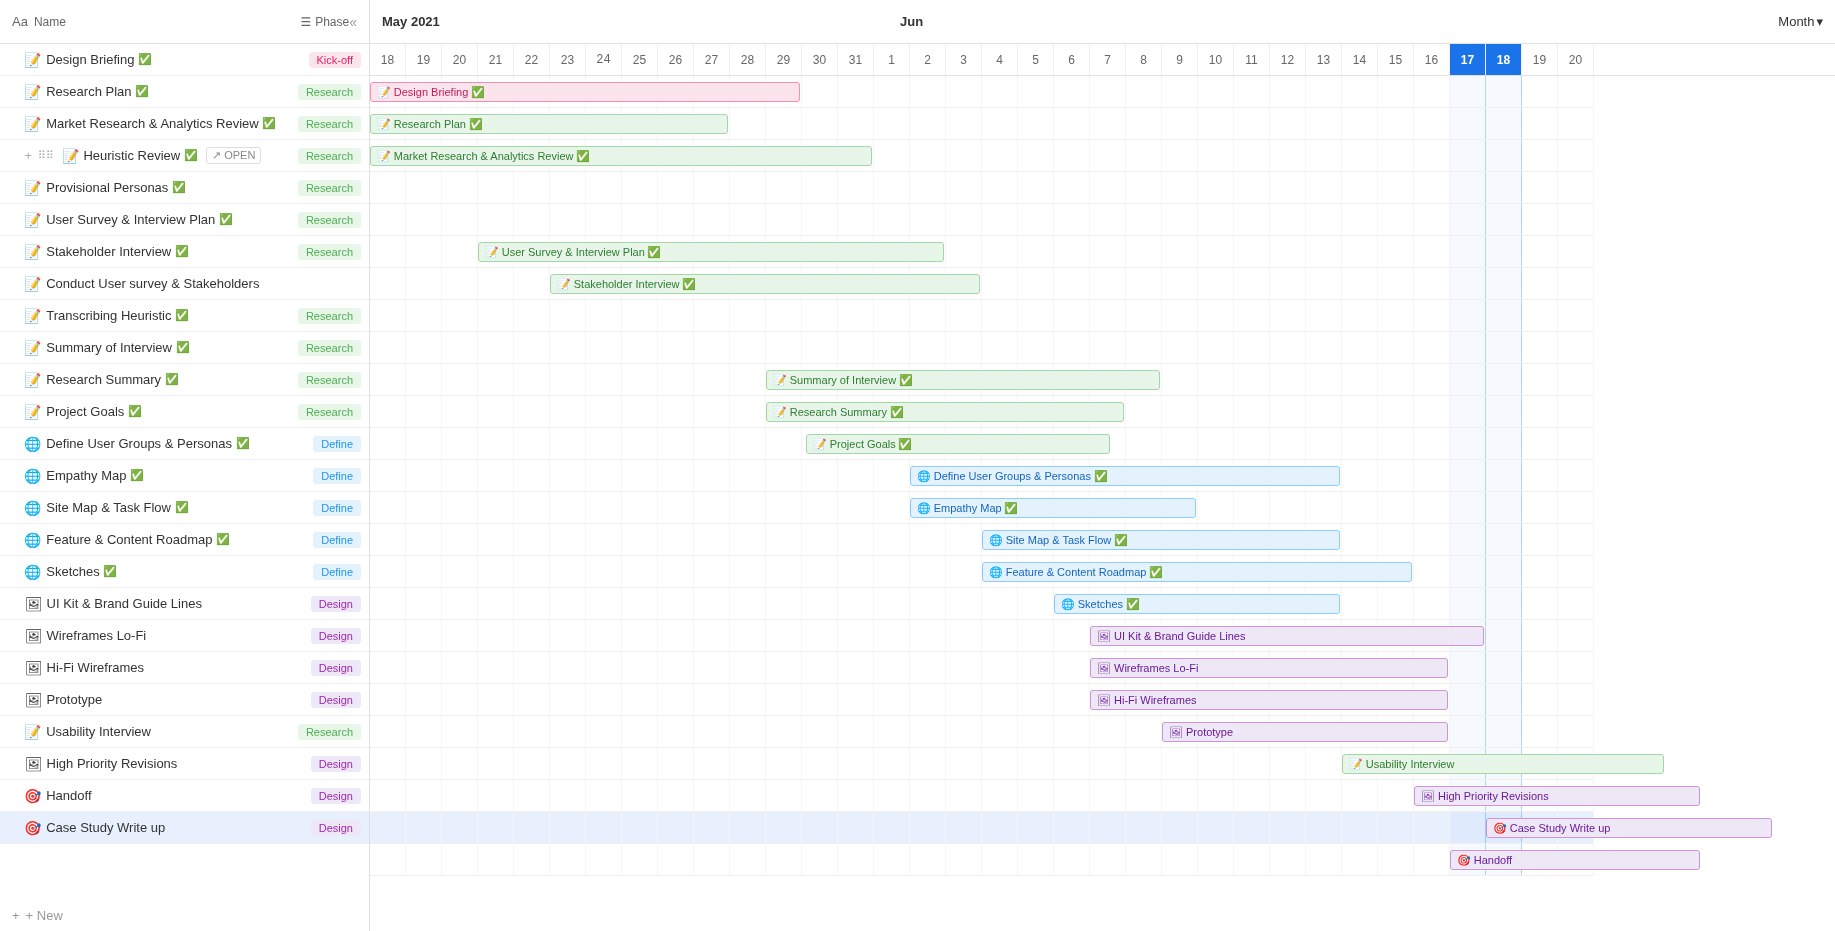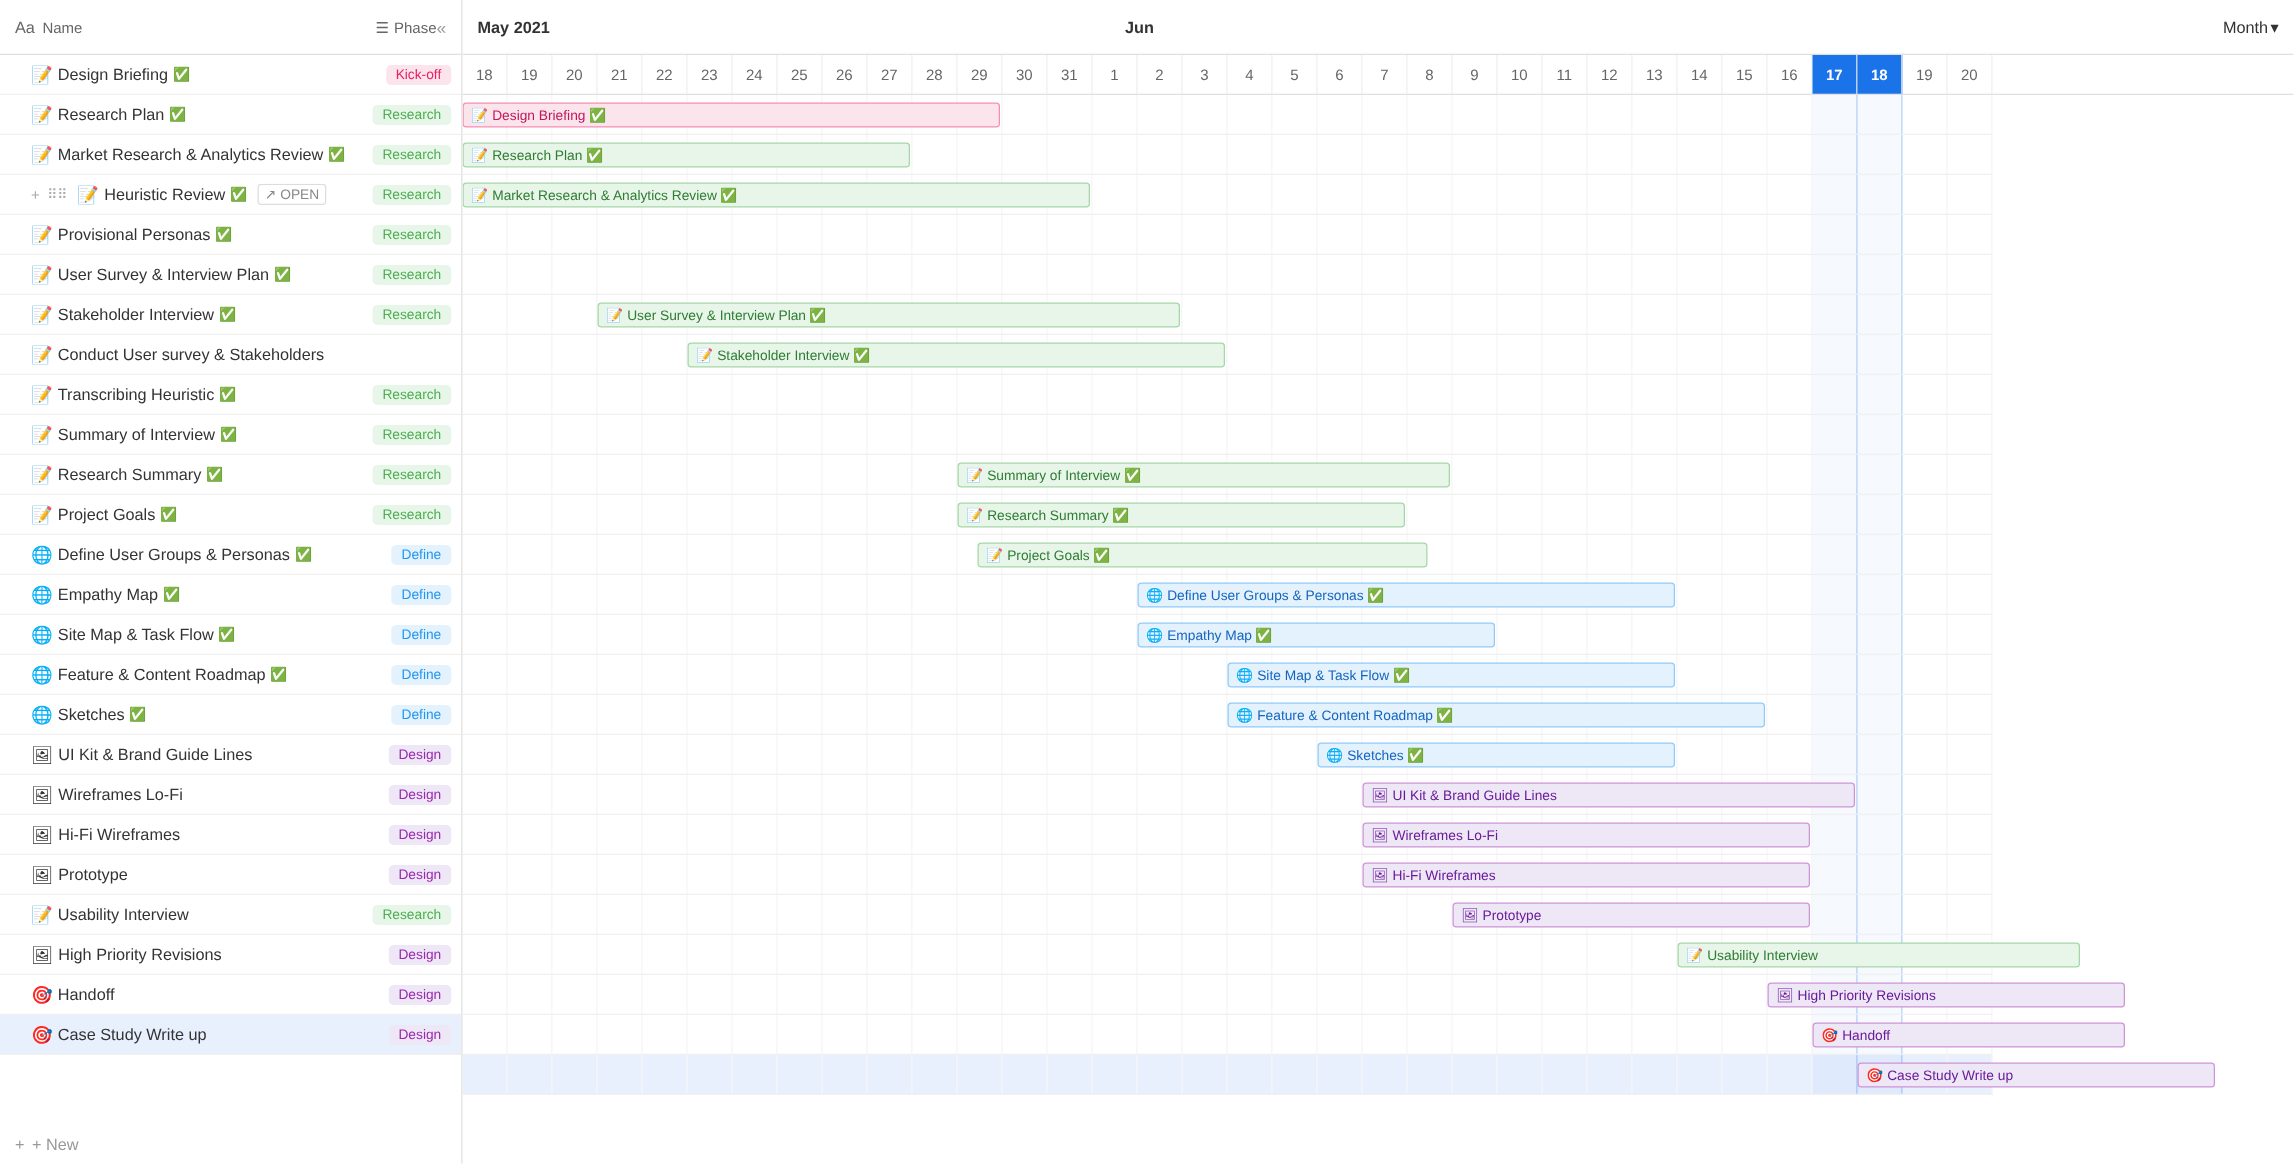--- a/index.html
+++ b/index.html
@@ -316,21 +316,21 @@
       </div>
     </div>
 
     <div class="gantt-dates" id="gantt-date-row">
     <div class="date-cell" style="width: 36px; flex-shrink: 0;">18</div>
         <div class="date-cell" style="width: 36px; flex-shrink: 0;">19</div>
         <div class="date-cell" style="width: 36px; flex-shrink: 0;">20</div>
         <div class="date-cell" style="width: 36px; flex-shrink: 0;">21</div>
         <div class="date-cell" style="width: 36px; flex-shrink: 0;">22</div>
         <div class="date-cell" style="width: 36px; flex-shrink: 0;">23</div>
-        <div class="date-cell" style="width: 36px; flex-shrink: 0;">24</div>
+        <div class="date-cell" style="width: 36px; flex-shrink: 0; font-family: Liberation Mono, monospace;">24</div>
         <div class="date-cell" style="width: 36px; flex-shrink: 0;">25</div>
         <div class="date-cell" style="width: 36px; flex-shrink: 0;">26</div>
         <div class="date-cell" style="width: 36px; flex-shrink: 0;">27</div>
         <div class="date-cell" style="width: 36px; flex-shrink: 0;">28</div>
         <div class="date-cell" style="width: 36px; flex-shrink: 0;">29</div>
         <div class="date-cell" style="width: 36px; flex-shrink: 0;">30</div>
         <div class="date-cell" style="width: 36px; flex-shrink: 0;">31</div>
         <div class="date-cell" style="width: 36px; flex-shrink: 0;">1</div>
         <div class="date-cell" style="width: 36px; flex-shrink: 0;">2</div>
         <div class="date-cell" style="width: 36px; flex-shrink: 0;">3</div>
@@ -799,21 +799,21 @@
           <div style="position: absolute; left: 864px; width: 36px; height: 100%; border-right: 1px solid rgb(245, 245, 245);"></div>
           <div style="position: absolute; left: 900px; width: 36px; height: 100%; border-right: 1px solid rgb(245, 245, 245);"></div>
           <div style="position: absolute; left: 936px; width: 36px; height: 100%; border-right: 1px solid rgb(245, 245, 245);"></div>
           <div style="position: absolute; left: 972px; width: 36px; height: 100%; border-right: 1px solid rgb(245, 245, 245);"></div>
           <div style="position: absolute; left: 1008px; width: 36px; height: 100%; border-right: 1px solid rgb(245, 245, 245);"></div>
           <div style="position: absolute; left: 1044px; width: 36px; height: 100%; border-right: 1px solid rgb(245, 245, 245);"></div>
           <div style="position: absolute; left: 1080px; width: 36px; height: 100%; border-right: 1px solid rgba(26, 115, 232, 0.3); background: rgba(26, 115, 232, 0.04);"></div>
           <div style="position: absolute; left: 1116px; width: 36px; height: 100%; border-right: 1px solid rgba(26, 115, 232, 0.3); background: rgba(26, 115, 232, 0.04);"></div>
           <div style="position: absolute; left: 1152px; width: 36px; height: 100%; border-right: 1px solid rgb(245, 245, 245);"></div>
           <div style="position: absolute; left: 1188px; width: 36px; height: 100%; border-right: 1px solid rgb(245, 245, 245);"></div>
-          <div class="gantt-bar bar-research" style="left: 412px; width: 360px;">
+          <div class="gantt-bar bar-research" style="left: 436px; width: 304px;">
             <span class="bar-text">📝 Project Goals ✅</span>
           </div>
         </div>
         <div class="gantt-row" style="width: 1224px; position: relative; height: 32px; border-bottom: 1px solid rgb(240, 240, 240);">
           <div style="position: absolute; left: 0px; width: 36px; height: 100%; border-right: 1px solid rgb(245, 245, 245);"></div>
           <div style="position: absolute; left: 36px; width: 36px; height: 100%; border-right: 1px solid rgb(245, 245, 245);"></div>
           <div style="position: absolute; left: 72px; width: 36px; height: 100%; border-right: 1px solid rgb(245, 245, 245);"></div>
           <div style="position: absolute; left: 108px; width: 36px; height: 100%; border-right: 1px solid rgb(245, 245, 245);"></div>
           <div style="position: absolute; left: 144px; width: 36px; height: 100%; border-right: 1px solid rgb(245, 245, 245);"></div>
           <div style="position: absolute; left: 180px; width: 36px; height: 100%; border-right: 1px solid rgb(245, 245, 245);"></div>
@@ -1232,20 +1232,59 @@
           <div style="position: absolute; left: 1008px; width: 36px; height: 100%; border-right: 1px solid rgb(245, 245, 245);"></div>
           <div style="position: absolute; left: 1044px; width: 36px; height: 100%; border-right: 1px solid rgb(245, 245, 245);"></div>
           <div style="position: absolute; left: 1080px; width: 36px; height: 100%; border-right: 1px solid rgba(26, 115, 232, 0.3); background: rgba(26, 115, 232, 0.04);"></div>
           <div style="position: absolute; left: 1116px; width: 36px; height: 100%; border-right: 1px solid rgba(26, 115, 232, 0.3); background: rgba(26, 115, 232, 0.04);"></div>
           <div style="position: absolute; left: 1152px; width: 36px; height: 100%; border-right: 1px solid rgb(245, 245, 245);"></div>
           <div style="position: absolute; left: 1188px; width: 36px; height: 100%; border-right: 1px solid rgb(245, 245, 245);"></div>
           <div class="gantt-bar bar-design" style="left: 1044px; width: 286px;">
             <span class="bar-text">🖼 High Priority Revisions</span>
           </div>
         </div>
+        <div class="gantt-row selected" style="width: 1224px; position: relative; height: 32px; border-bottom: 1px solid rgb(240, 240, 240);">
+          <div style="position: absolute; left: 0px; width: 36px; height: 100%; border-right: 1px solid rgb(245, 245, 245);"></div>
+          <div style="position: absolute; left: 36px; width: 36px; height: 100%; border-right: 1px solid rgb(245, 245, 245);"></div>
+          <div style="position: absolute; left: 72px; width: 36px; height: 100%; border-right: 1px solid rgb(245, 245, 245);"></div>
+          <div style="position: absolute; left: 108px; width: 36px; height: 100%; border-right: 1px solid rgb(245, 245, 245);"></div>
+          <div style="position: absolute; left: 144px; width: 36px; height: 100%; border-right: 1px solid rgb(245, 245, 245);"></div>
+          <div style="position: absolute; left: 180px; width: 36px; height: 100%; border-right: 1px solid rgb(245, 245, 245);"></div>
+          <div style="position: absolute; left: 216px; width: 36px; height: 100%; border-right: 1px solid rgb(245, 245, 245);"></div>
+          <div style="position: absolute; left: 252px; width: 36px; height: 100%; border-right: 1px solid rgb(245, 245, 245);"></div>
+          <div style="position: absolute; left: 288px; width: 36px; height: 100%; border-right: 1px solid rgb(245, 245, 245);"></div>
+          <div style="position: absolute; left: 324px; width: 36px; height: 100%; border-right: 1px solid rgb(245, 245, 245);"></div>
+          <div style="position: absolute; left: 360px; width: 36px; height: 100%; border-right: 1px solid rgb(245, 245, 245);"></div>
+          <div style="position: absolute; left: 396px; width: 36px; height: 100%; border-right: 1px solid rgb(245, 245, 245);"></div>
+          <div style="position: absolute; left: 432px; width: 36px; height: 100%; border-right: 1px solid rgb(245, 245, 245);"></div>
+          <div style="position: absolute; left: 468px; width: 36px; height: 100%; border-right: 1px solid rgb(245, 245, 245);"></div>
+          <div style="position: absolute; left: 504px; width: 36px; height: 100%; border-right: 1px solid rgb(245, 245, 245);"></div>
+          <div style="position: absolute; left: 540px; width: 36px; height: 100%; border-right: 1px solid rgb(245, 245, 245);"></div>
+          <div style="position: absolute; left: 576px; width: 36px; height: 100%; border-right: 1px solid rgb(245, 245, 245);"></div>
+          <div style="position: absolute; left: 612px; width: 36px; height: 100%; border-right: 1px solid rgb(245, 245, 245);"></div>
+          <div style="position: absolute; left: 648px; width: 36px; height: 100%; border-right: 1px solid rgb(245, 245, 245);"></div>
+          <div style="position: absolute; left: 684px; width: 36px; height: 100%; border-right: 1px solid rgb(245, 245, 245);"></div>
+          <div style="position: absolute; left: 720px; width: 36px; height: 100%; border-right: 1px solid rgb(245, 245, 245);"></div>
+          <div style="position: absolute; left: 756px; width: 36px; height: 100%; border-right: 1px solid rgb(245, 245, 245);"></div>
+          <div style="position: absolute; left: 792px; width: 36px; height: 100%; border-right: 1px solid rgb(245, 245, 245);"></div>
+          <div style="position: absolute; left: 828px; width: 36px; height: 100%; border-right: 1px solid rgb(245, 245, 245);"></div>
+          <div style="position: absolute; left: 864px; width: 36px; height: 100%; border-right: 1px solid rgb(245, 245, 245);"></div>
+          <div style="position: absolute; left: 900px; width: 36px; height: 100%; border-right: 1px solid rgb(245, 245, 245);"></div>
+          <div style="position: absolute; left: 936px; width: 36px; height: 100%; border-right: 1px solid rgb(245, 245, 245);"></div>
+          <div style="position: absolute; left: 972px; width: 36px; height: 100%; border-right: 1px solid rgb(245, 245, 245);"></div>
+          <div style="position: absolute; left: 1008px; width: 36px; height: 100%; border-right: 1px solid rgb(245, 245, 245);"></div>
+          <div style="position: absolute; left: 1044px; width: 36px; height: 100%; border-right: 1px solid rgb(245, 245, 245);"></div>
+          <div style="position: absolute; left: 1080px; width: 36px; height: 100%; border-right: 1px solid rgba(26, 115, 232, 0.3); background: rgba(26, 115, 232, 0.04);"></div>
+          <div style="position: absolute; left: 1116px; width: 36px; height: 100%; border-right: 1px solid rgba(26, 115, 232, 0.3); background: rgba(26, 115, 232, 0.04);"></div>
+          <div style="position: absolute; left: 1152px; width: 36px; height: 100%; border-right: 1px solid rgb(245, 245, 245);"></div>
+          <div style="position: absolute; left: 1188px; width: 36px; height: 100%; border-right: 1px solid rgb(245, 245, 245);"></div>
+          <div class="gantt-bar bar-design" style="left: 1116px; width: 286px;">
+            <span class="bar-text">🎯 Case Study Write up</span>
+          </div>
+        </div>
         <div class="gantt-row" style="width: 1224px; position: relative; height: 32px; border-bottom: 1px solid rgb(240, 240, 240);">
           <div style="position: absolute; left: 0px; width: 36px; height: 100%; border-right: 1px solid rgb(245, 245, 245);"></div>
           <div style="position: absolute; left: 36px; width: 36px; height: 100%; border-right: 1px solid rgb(245, 245, 245);"></div>
           <div style="position: absolute; left: 72px; width: 36px; height: 100%; border-right: 1px solid rgb(245, 245, 245);"></div>
           <div style="position: absolute; left: 108px; width: 36px; height: 100%; border-right: 1px solid rgb(245, 245, 245);"></div>
           <div style="position: absolute; left: 144px; width: 36px; height: 100%; border-right: 1px solid rgb(245, 245, 245);"></div>
           <div style="position: absolute; left: 180px; width: 36px; height: 100%; border-right: 1px solid rgb(245, 245, 245);"></div>
           <div style="position: absolute; left: 216px; width: 36px; height: 100%; border-right: 1px solid rgb(245, 245, 245);"></div>
           <div style="position: absolute; left: 252px; width: 36px; height: 100%; border-right: 1px solid rgb(245, 245, 245);"></div>
           <div style="position: absolute; left: 288px; width: 36px; height: 100%; border-right: 1px solid rgb(245, 245, 245);"></div>
@@ -1269,56 +1308,17 @@
           <div style="position: absolute; left: 936px; width: 36px; height: 100%; border-right: 1px solid rgb(245, 245, 245);"></div>
           <div style="position: absolute; left: 972px; width: 36px; height: 100%; border-right: 1px solid rgb(245, 245, 245);"></div>
           <div style="position: absolute; left: 1008px; width: 36px; height: 100%; border-right: 1px solid rgb(245, 245, 245);"></div>
           <div style="position: absolute; left: 1044px; width: 36px; height: 100%; border-right: 1px solid rgb(245, 245, 245);"></div>
           <div style="position: absolute; left: 1080px; width: 36px; height: 100%; border-right: 1px solid rgba(26, 115, 232, 0.3); background: rgba(26, 115, 232, 0.04);"></div>
           <div style="position: absolute; left: 1116px; width: 36px; height: 100%; border-right: 1px solid rgba(26, 115, 232, 0.3); background: rgba(26, 115, 232, 0.04);"></div>
           <div style="position: absolute; left: 1152px; width: 36px; height: 100%; border-right: 1px solid rgb(245, 245, 245);"></div>
           <div style="position: absolute; left: 1188px; width: 36px; height: 100%; border-right: 1px solid rgb(245, 245, 245);"></div>
           <div class="gantt-bar bar-design" style="left: 1080px; width: 250px;">
             <span class="bar-text">🎯 Handoff</span>
-          </div>
-        </div>
-        <div class="gantt-row selected" style="width: 1224px; position: relative; height: 32px; border-bottom: 1px solid rgb(240, 240, 240);">
-          <div style="position: absolute; left: 0px; width: 36px; height: 100%; border-right: 1px solid rgb(245, 245, 245);"></div>
-          <div style="position: absolute; left: 36px; width: 36px; height: 100%; border-right: 1px solid rgb(245, 245, 245);"></div>
-          <div style="position: absolute; left: 72px; width: 36px; height: 100%; border-right: 1px solid rgb(245, 245, 245);"></div>
-          <div style="position: absolute; left: 108px; width: 36px; height: 100%; border-right: 1px solid rgb(245, 245, 245);"></div>
-          <div style="position: absolute; left: 144px; width: 36px; height: 100%; border-right: 1px solid rgb(245, 245, 245);"></div>
-          <div style="position: absolute; left: 180px; width: 36px; height: 100%; border-right: 1px solid rgb(245, 245, 245);"></div>
-          <div style="position: absolute; left: 216px; width: 36px; height: 100%; border-right: 1px solid rgb(245, 245, 245);"></div>
-          <div style="position: absolute; left: 252px; width: 36px; height: 100%; border-right: 1px solid rgb(245, 245, 245);"></div>
-          <div style="position: absolute; left: 288px; width: 36px; height: 100%; border-right: 1px solid rgb(245, 245, 245);"></div>
-          <div style="position: absolute; left: 324px; width: 36px; height: 100%; border-right: 1px solid rgb(245, 245, 245);"></div>
-          <div style="position: absolute; left: 360px; width: 36px; height: 100%; border-right: 1px solid rgb(245, 245, 245);"></div>
-          <div style="position: absolute; left: 396px; width: 36px; height: 100%; border-right: 1px solid rgb(245, 245, 245);"></div>
-          <div style="position: absolute; left: 432px; width: 36px; height: 100%; border-right: 1px solid rgb(245, 245, 245);"></div>
-          <div style="position: absolute; left: 468px; width: 36px; height: 100%; border-right: 1px solid rgb(245, 245, 245);"></div>
-          <div style="position: absolute; left: 504px; width: 36px; height: 100%; border-right: 1px solid rgb(245, 245, 245);"></div>
-          <div style="position: absolute; left: 540px; width: 36px; height: 100%; border-right: 1px solid rgb(245, 245, 245);"></div>
-          <div style="position: absolute; left: 576px; width: 36px; height: 100%; border-right: 1px solid rgb(245, 245, 245);"></div>
-          <div style="position: absolute; left: 612px; width: 36px; height: 100%; border-right: 1px solid rgb(245, 245, 245);"></div>
-          <div style="position: absolute; left: 648px; width: 36px; height: 100%; border-right: 1px solid rgb(245, 245, 245);"></div>
-          <div style="position: absolute; left: 684px; width: 36px; height: 100%; border-right: 1px solid rgb(245, 245, 245);"></div>
-          <div style="position: absolute; left: 720px; width: 36px; height: 100%; border-right: 1px solid rgb(245, 245, 245);"></div>
-          <div style="position: absolute; left: 756px; width: 36px; height: 100%; border-right: 1px solid rgb(245, 245, 245);"></div>
-          <div style="position: absolute; left: 792px; width: 36px; height: 100%; border-right: 1px solid rgb(245, 245, 245);"></div>
-          <div style="position: absolute; left: 828px; width: 36px; height: 100%; border-right: 1px solid rgb(245, 245, 245);"></div>
-          <div style="position: absolute; left: 864px; width: 36px; height: 100%; border-right: 1px solid rgb(245, 245, 245);"></div>
-          <div style="position: absolute; left: 900px; width: 36px; height: 100%; border-right: 1px solid rgb(245, 245, 245);"></div>
-          <div style="position: absolute; left: 936px; width: 36px; height: 100%; border-right: 1px solid rgb(245, 245, 245);"></div>
-          <div style="position: absolute; left: 972px; width: 36px; height: 100%; border-right: 1px solid rgb(245, 245, 245);"></div>
-          <div style="position: absolute; left: 1008px; width: 36px; height: 100%; border-right: 1px solid rgb(245, 245, 245);"></div>
-          <div style="position: absolute; left: 1044px; width: 36px; height: 100%; border-right: 1px solid rgb(245, 245, 245);"></div>
-          <div style="position: absolute; left: 1080px; width: 36px; height: 100%; border-right: 1px solid rgba(26, 115, 232, 0.3); background: rgba(26, 115, 232, 0.04);"></div>
-          <div style="position: absolute; left: 1116px; width: 36px; height: 100%; border-right: 1px solid rgba(26, 115, 232, 0.3); background: rgba(26, 115, 232, 0.04);"></div>
-          <div style="position: absolute; left: 1152px; width: 36px; height: 100%; border-right: 1px solid rgb(245, 245, 245);"></div>
-          <div style="position: absolute; left: 1188px; width: 36px; height: 100%; border-right: 1px solid rgb(245, 245, 245);"></div>
-          <div class="gantt-bar bar-design" style="left: 1116px; width: 286px;">
-            <span class="bar-text">🎯 Case Study Write up</span>
           </div>
         </div>
       </div>
   </div>
 </div>
 
 </body></html>

